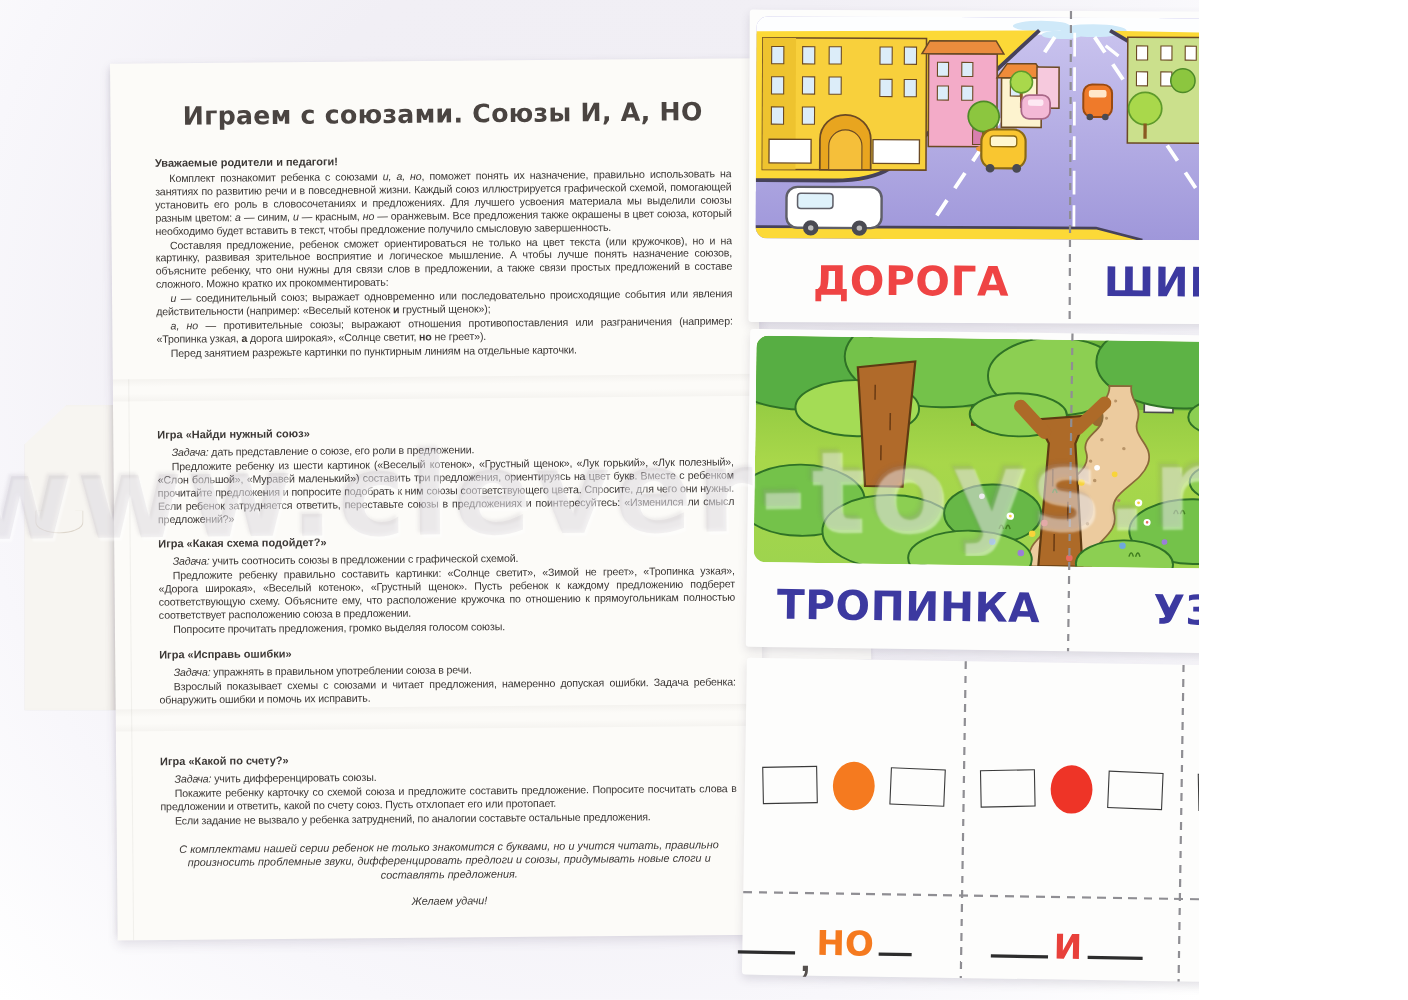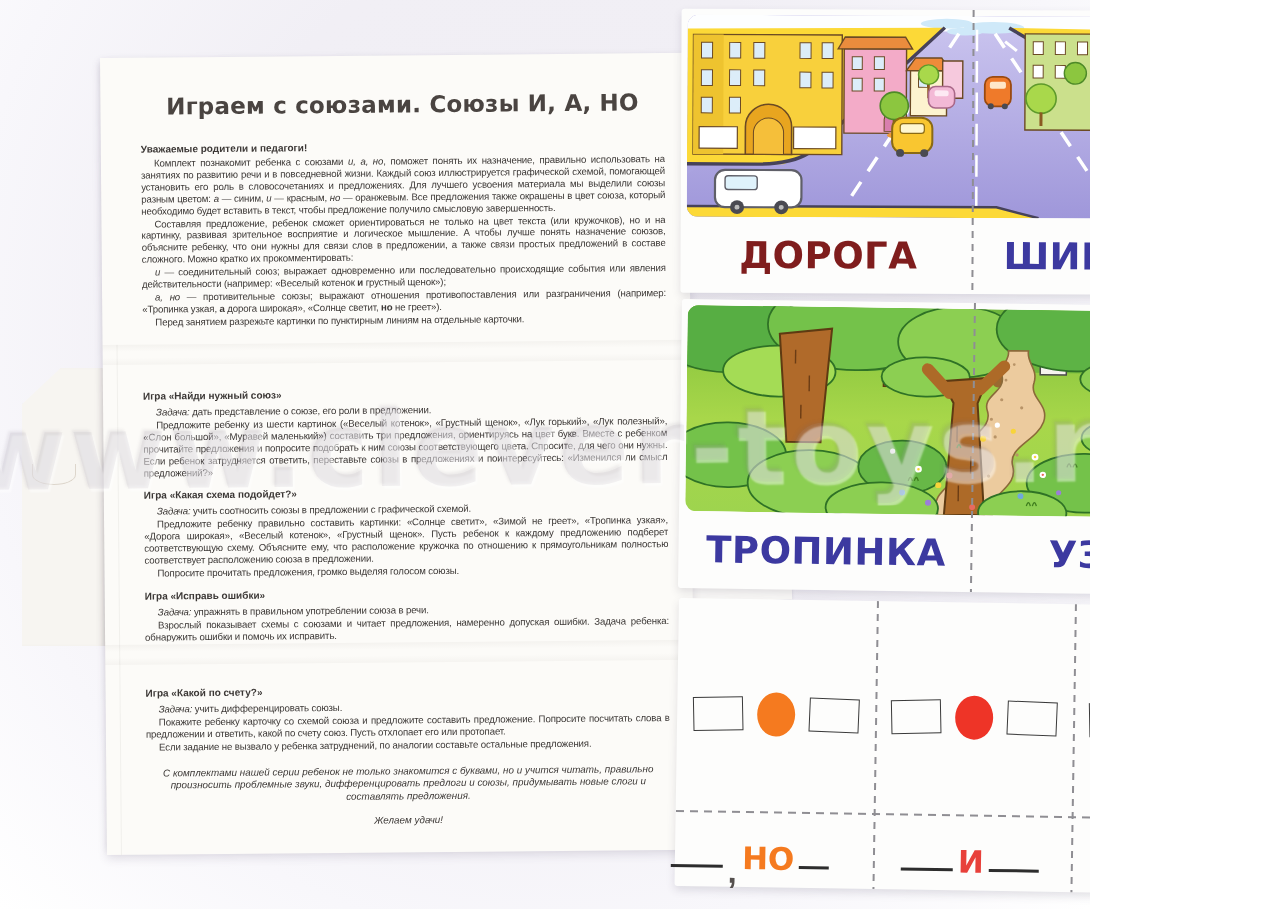--- a/index.html
+++ b/index.html
@@ -280,21 +280,21 @@
         <g>
           <rect x="446" y="144" width="48" height="28" rx="9" fill="#aadcf2" stroke="#4a7a9a" stroke-width="2"></rect>
           <rect x="456" y="148" width="18" height="9" rx="3" fill="#eaf8ff" stroke="#4a7a9a" stroke-width="1.2"></rect>
           <circle cx="458" cy="172" r="5" fill="#4a4a52"></circle>
             <circle cx="484" cy="172" r="5" fill="#4a4a52"></circle>
         </g>
       </svg>
     </div>
     <div class="words">
       <div class="half">
-          <span class="word" style="color: #7f1d1d;">ДОРОГА</span>
+          <span class="word" style="color: #ef4444;">ДОРОГА</span>
         </div>
       <div class="half">
           <span class="word" style="color: rgb(60, 57, 160);">ШИРОКАЯ.</span>
         </div>
     </div>
     <div class="vcut" style="left:49.3%"></div>
   </div>
 
   <div class="card card2">
     <div class="illus">

